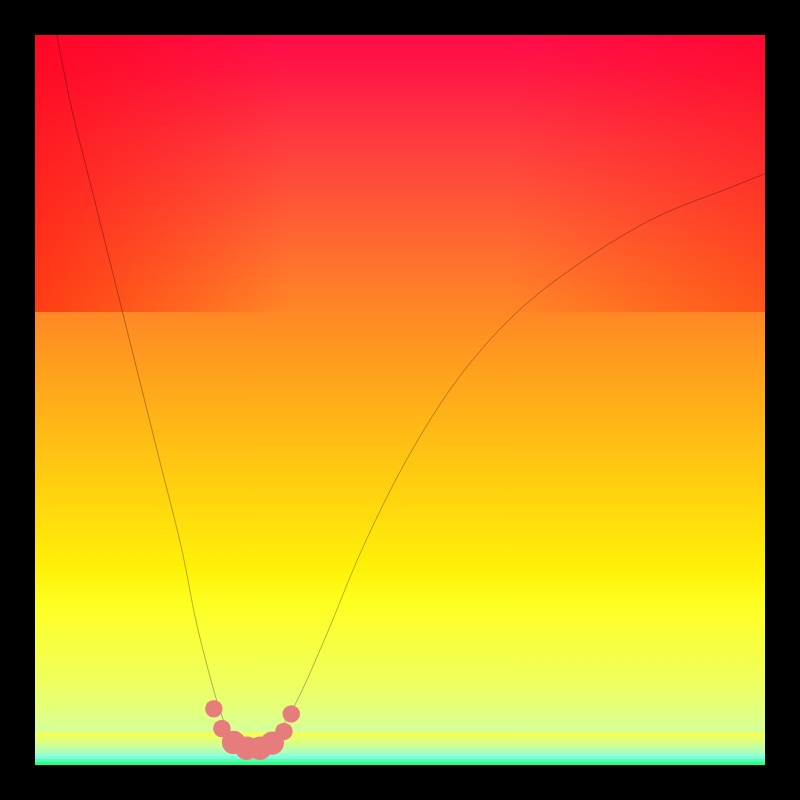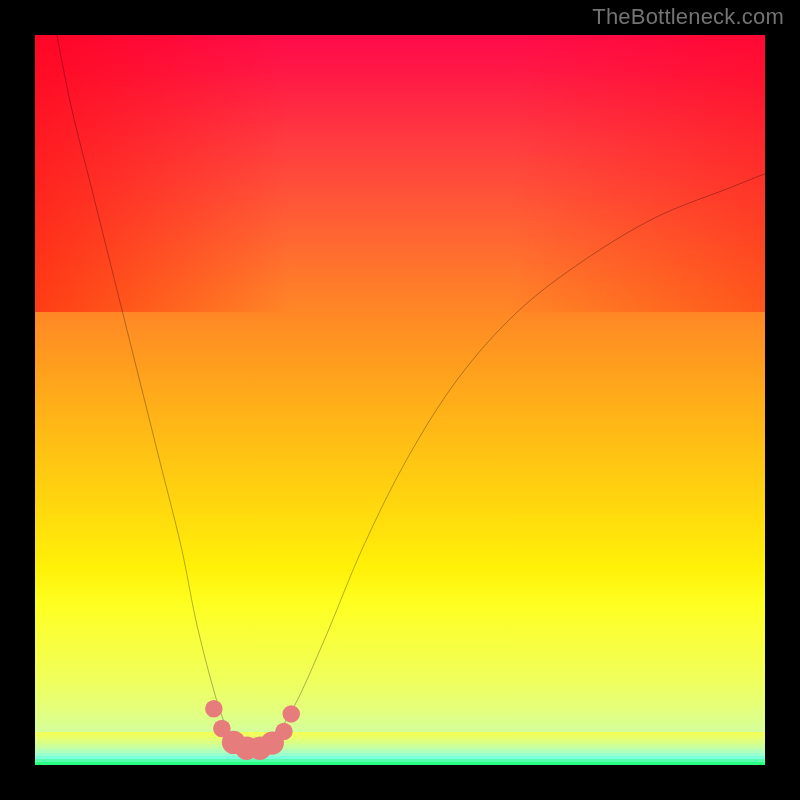--- a/index.html
+++ b/index.html
@@ -100,21 +100,20 @@
     left: 0;
     top: 0;
     width: 100%;
     height: 100%;
   }
 </style>
 </head>
 <body>
 
 <div class="frame">
-  <div class="watermark">TheBottleneck.com</div>
 
   <div class="plot">
     <div class="gradient"></div>
     <div class="top-tint"></div>
     <div class="green-bands" id="green-bands">
         <div style="background: rgb(243, 255, 86);"></div>
         <div style="background: rgb(236, 255, 100);"></div>
         <div style="background: rgb(227, 255, 117);"></div>
         <div style="background: rgb(218, 255, 133);"></div>
         <div style="background: rgb(206, 255, 151);"></div>

